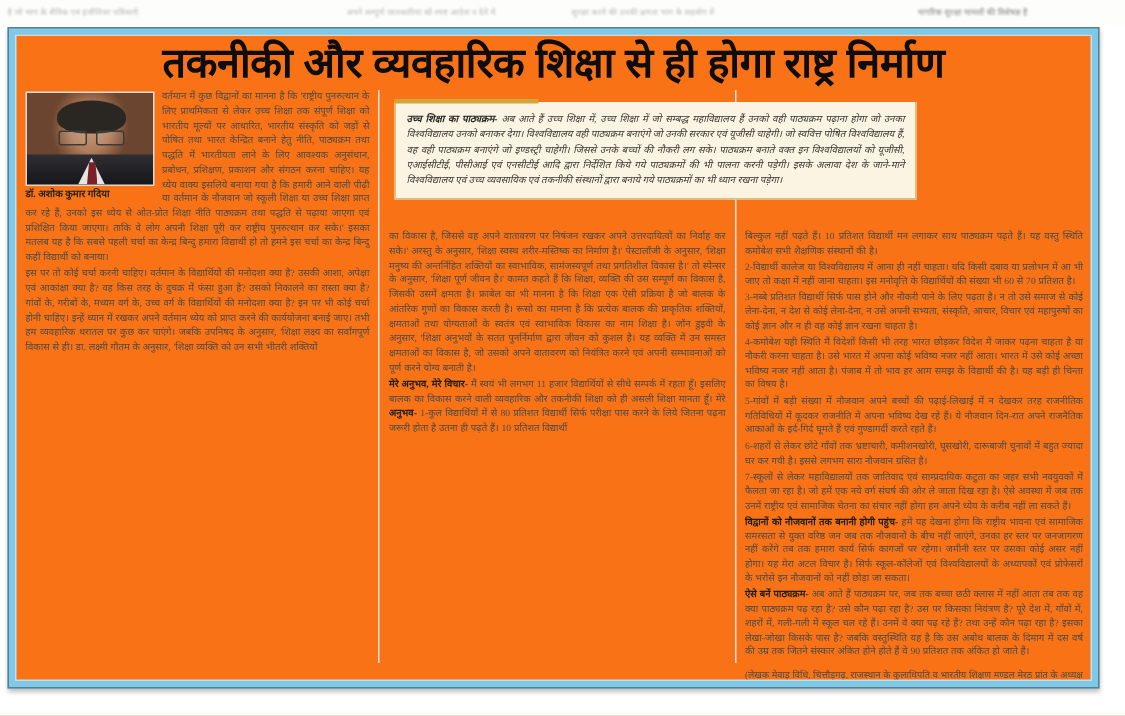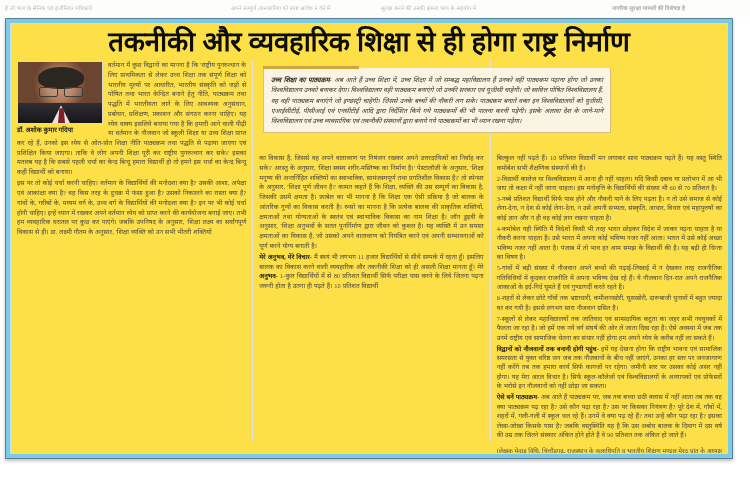--- a/index.html
+++ b/index.html
@@ -50,21 +50,21 @@
     box-sizing: border-box;
     background: #7fc9e8;
     border: 1px solid #5a7f93;
     padding: 4px;
     box-shadow: 0 2px 3px rgba(0,0,0,.25);
   }
   .clipping-inner {
     width: 100%;
     height: 100%;
     box-sizing: border-box;
-    background: #fde047;
+    background: #f97316;
     border: 1px solid #bfe2f2;
     position: relative;
     overflow: hidden;
   }
 
   
   .headline-wrap {
     padding: 3px 6px 2px 6px;
     text-align: center;
   }

